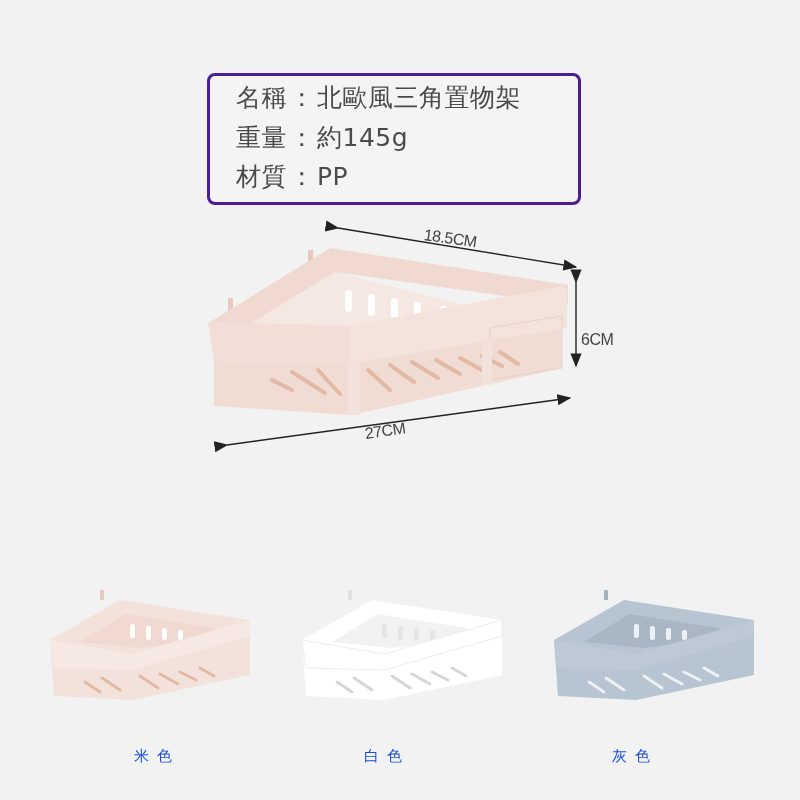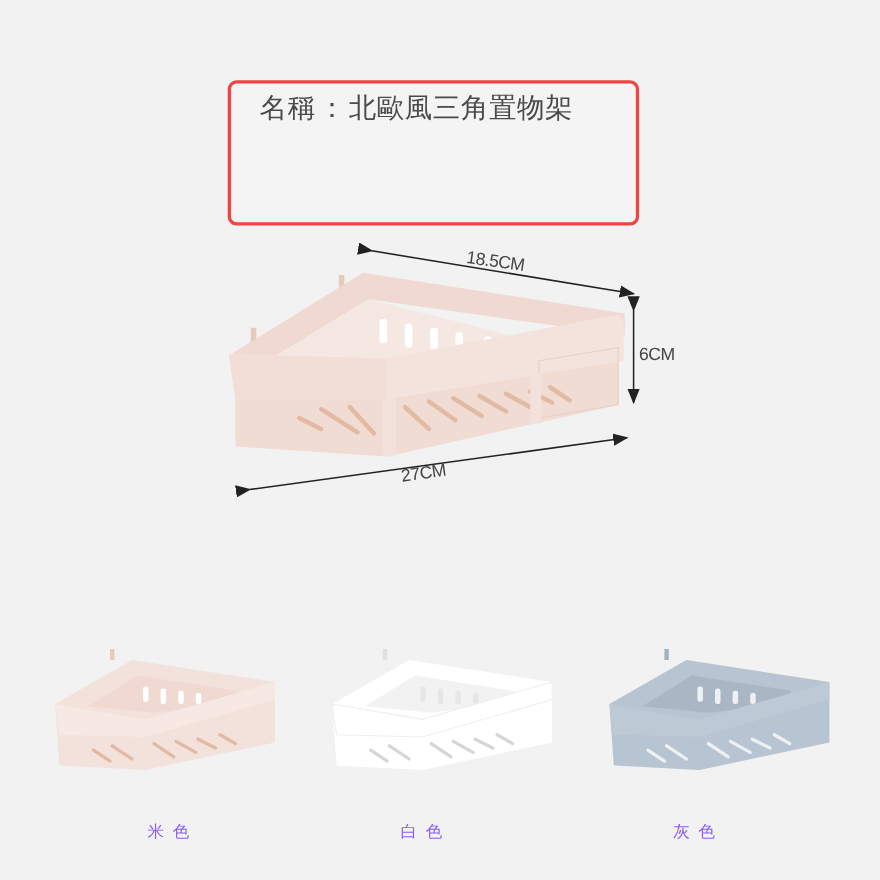--- a/index.html
+++ b/index.html
@@ -5,61 +5,67 @@
     html, body { margin: 0; padding: 0; }
     body {
       width: 800px; height: 800px; overflow: hidden;
       background: #f2f2f2;
       font-family: "DejaVu Sans", "Liberation Sans", sans-serif;
       position: relative;
     }
     .info-box {
       position: absolute; left: 207px; top: 73px;
       width: 368px; height: 126px;
-      border: 3px solid #ef4444; border-radius: 8px;
+      border: 3px solid #4c1d95; border-radius: 8px;
       background: #f4f4f4;
       box-sizing: content-box;
     }
     .info-row {
       position: absolute; left: 26px;
       font-size: 25px; color: #4a4a4a; line-height: 30px;
       white-space: nowrap; letter-spacing: 0.5px;
     }
     .info-row .sep { display: inline-block; width: 30px; text-align: center; }
     .row-1 { top: 7px; }
     .row-2 { top: 47px; }
     .row-3 { top: 86px; }
 
     .main-figure { position: absolute; left: 200px; top: 210px; width: 440px; height: 260px; }
     .dim-label {
       position: absolute; font-size: 16px; color: #444;
       font-family: "Liberation Sans", sans-serif; letter-spacing: -0.5px;
     }
     .dim-top { left: 424px; top: 226px; transform: rotate(8deg); transform-origin: left center; }
-    .dim-height { left: 581px; top: 314px; }
+    .dim-height { left: 581px; top: 331px; }
     .dim-bottom { left: 365px; top: 425px; transform: rotate(-8deg); transform-origin: left center; }
 
     .variant { position: absolute; top: 590px; width: 240px; height: 130px; }
     .variant-1 { left: 40px; }
     .variant-2 { left: 292px; }
     .variant-3 { left: 544px; }
     .variant-label {
-      position: absolute; top: 747px; font-size: 15px; color: #8b5cf6;
+      position: absolute; top: 747px; font-size: 15px; color: #1d4ed8;
       letter-spacing: 8px; white-space: nowrap;
     }
     .label-1 { left: 134px; }
     .label-2 { left: 364px; }
     .label-3 { left: 612px; }
   </style>
 </head>
 <body>
 
 <div class="info-box">
   <div class="info-row row-1">
     <span>名稱</span><span class="sep">：</span><span>北歐風三角置物架</span>
+  </div>
+  <div class="info-row row-2">
+    <span>重量</span><span class="sep">：</span><span>約145g</span>
+  </div>
+  <div class="info-row row-3">
+    <span>材質</span><span class="sep">：</span><span>PP</span>
   </div>
 </div>
 
 <svg class="main-figure" viewBox="0 0 440 260" width="440" height="260">
   <defs>
     <marker id="ah" markerWidth="10" markerHeight="8" refX="9" refY="4" orient="auto">
       <path d="M0,0 L10,4 L0,8 z" fill="#222"></path>
     </marker>
   </defs>
 

